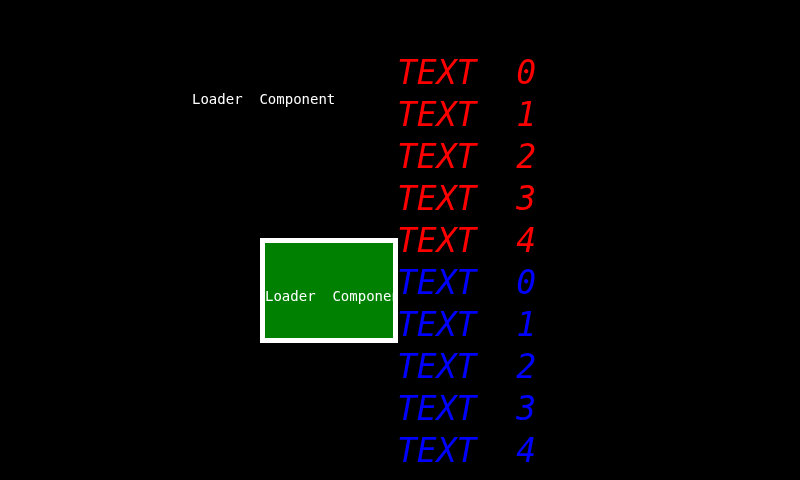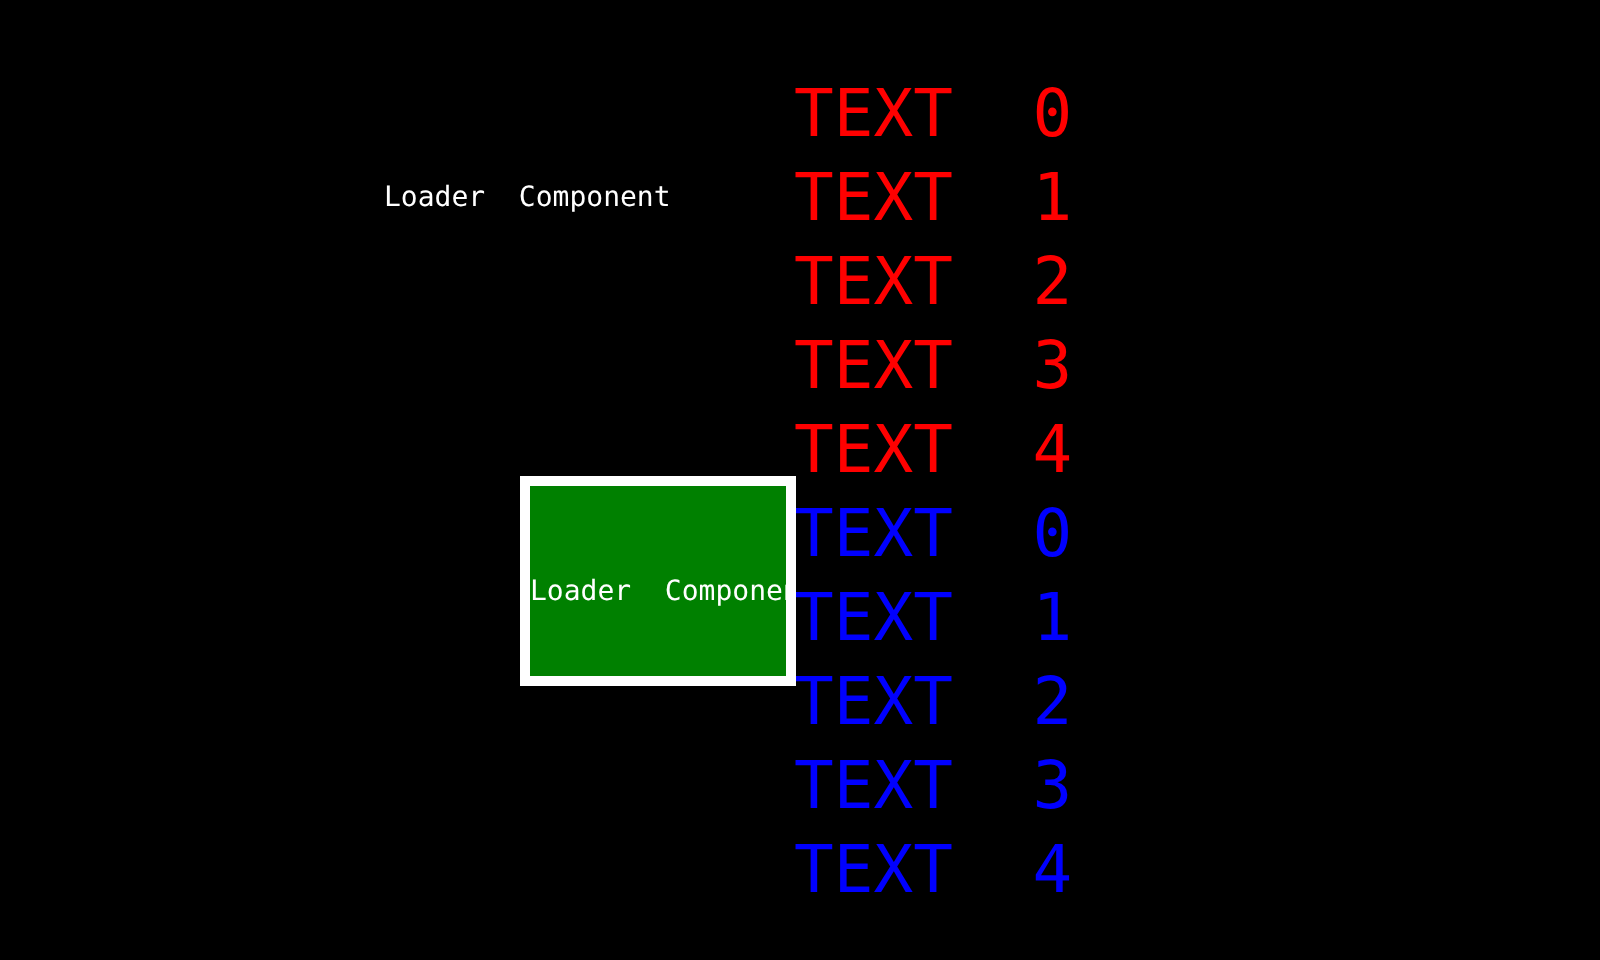--- a/index.html
+++ b/index.html
@@ -31,22 +31,23 @@
     font-size: 14px;
     line-height: 18px;
     letter-spacing: 0px;
     white-space: pre;
   }
 
   
   #text-list {
     position: absolute;
     left: 397px;
-    top: 36px;
+    top: 52px;
     width: 300px;
+    font-style: italic;
   }
   .text-row {
     height: 42px;
     line-height: 42px;
     font-family: "DejaVu Sans Mono", monospace;
     font-size: 33px;
     white-space: pre;
   }
 
   

